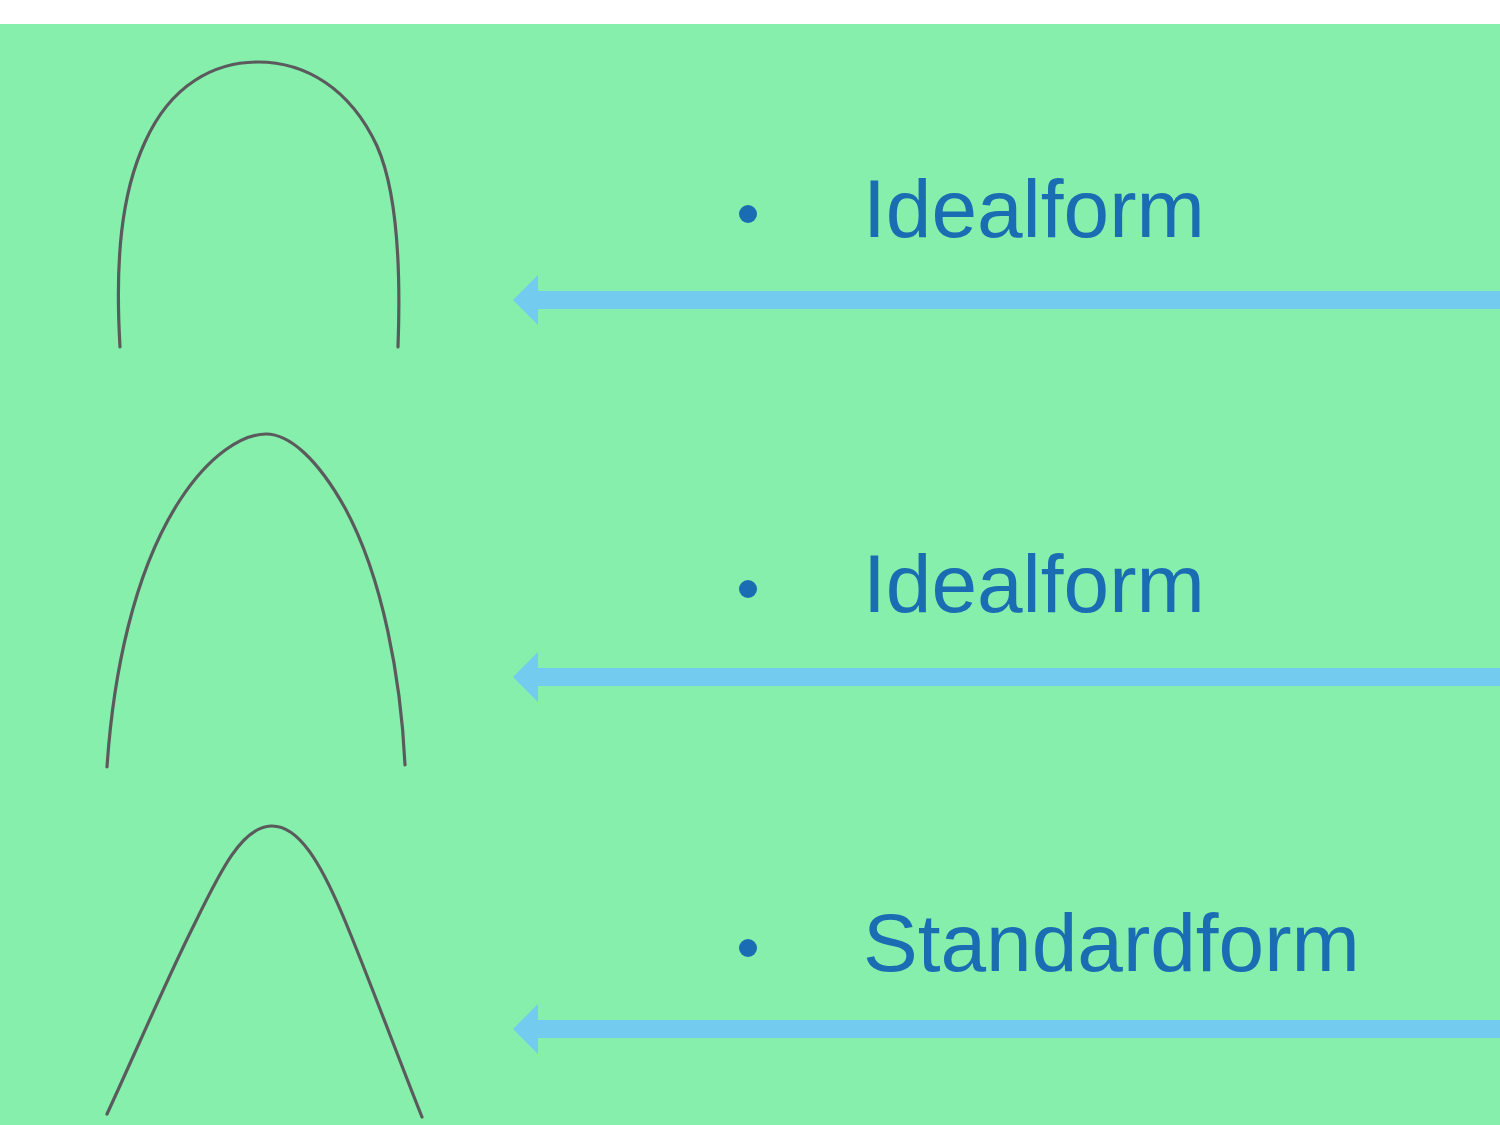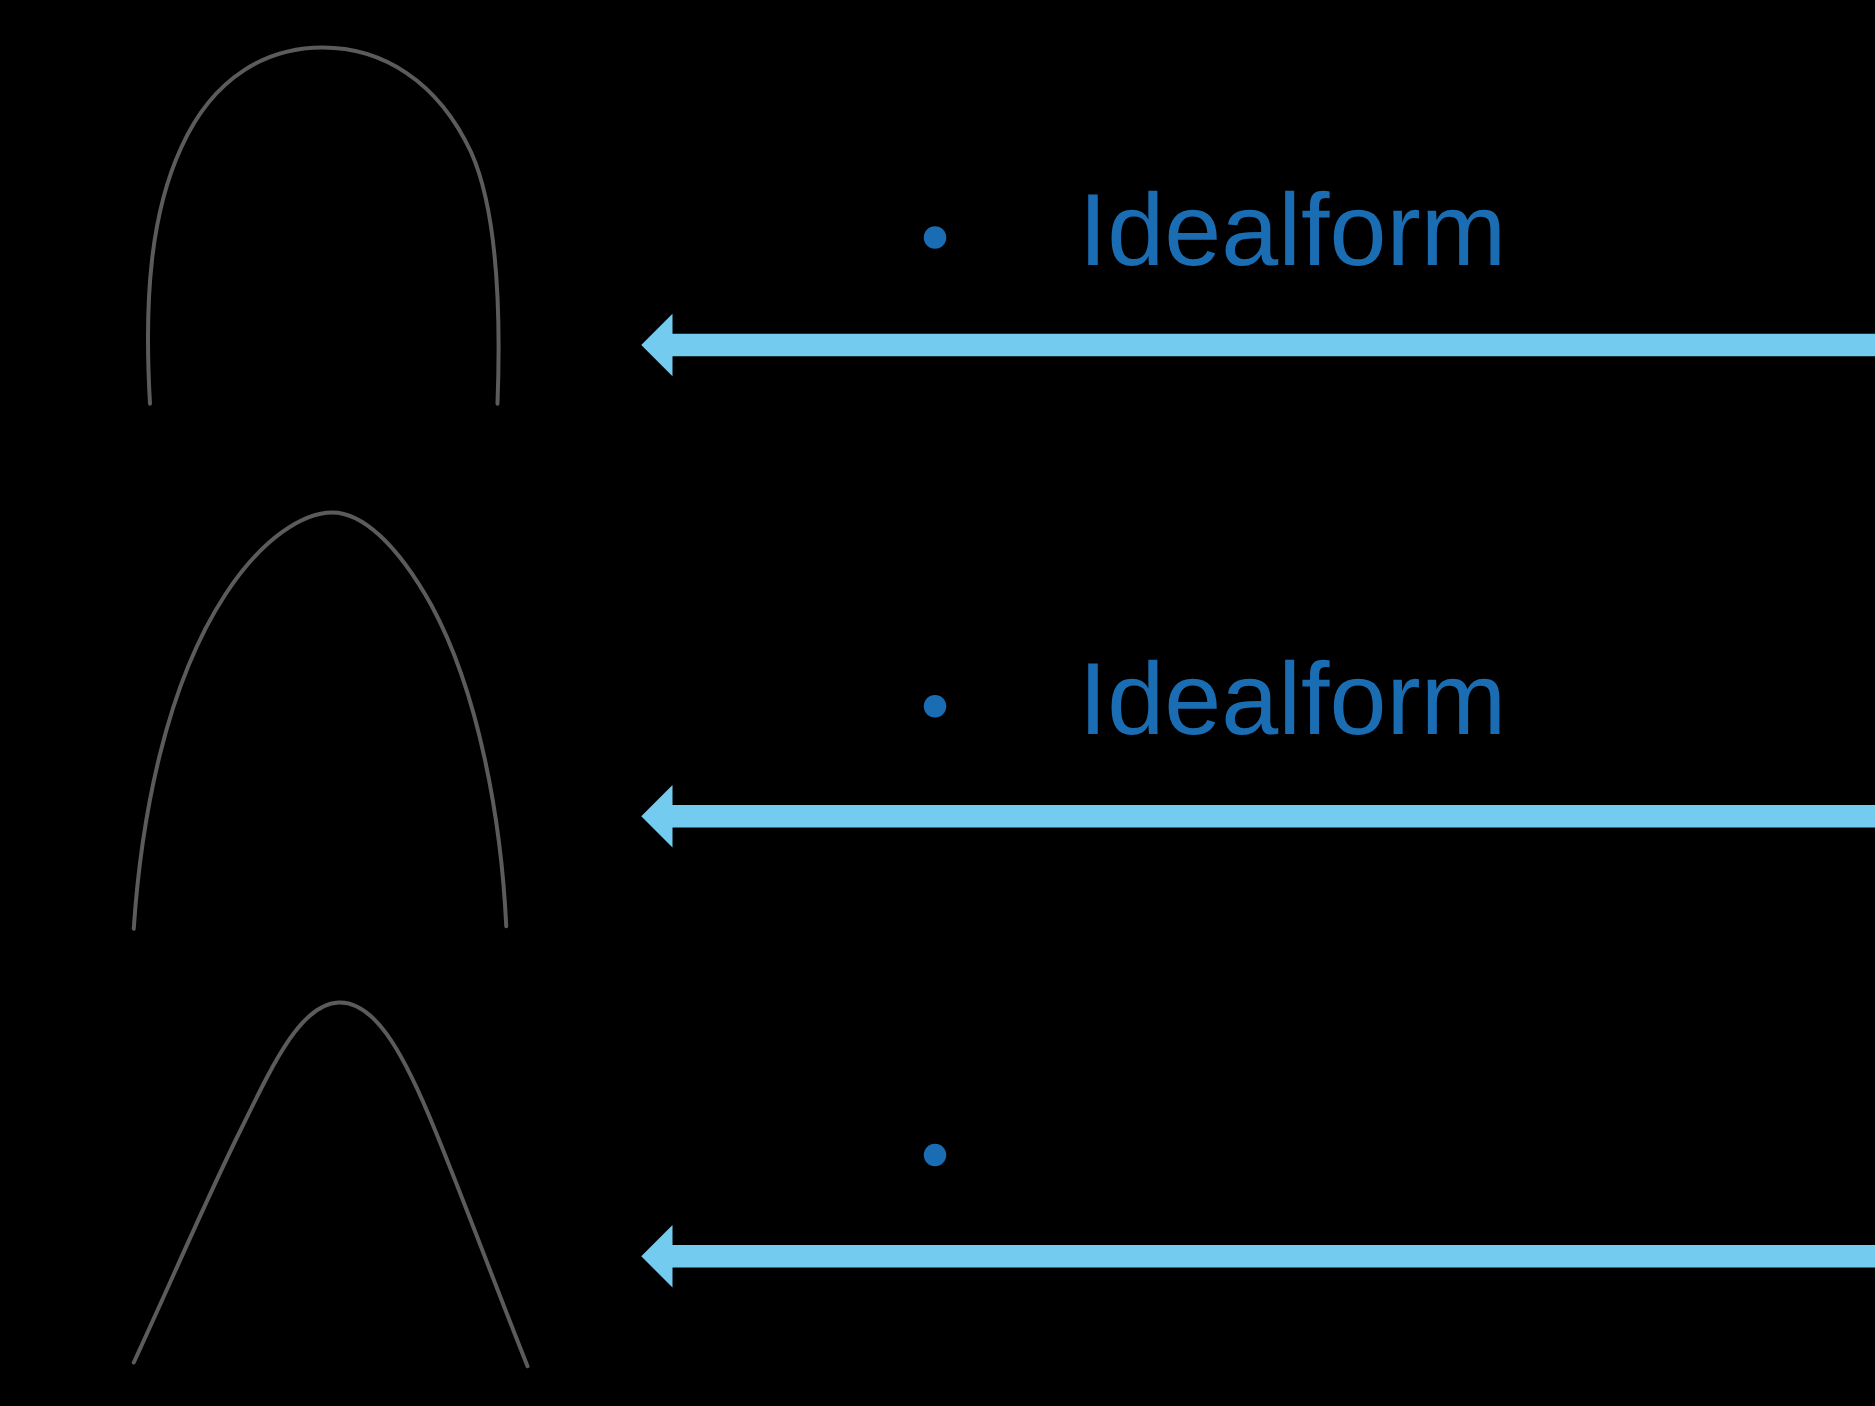--- a/index.html
+++ b/index.html
@@ -10,21 +10,22 @@
   body {
     width: 1500px;
     height: 1125px;
     position: relative;
     overflow: hidden;
     font-family: "Liberation Sans", sans-serif;
   }
   .slide {
     position: absolute;
     inset: 0;
-    background: #000000;
+    background: #86efac;
+    margin-top: 24px;
   }
 
   
   .arch-figure {
     position: absolute;
   }
   .arch-figure svg {
     display: block;
     width: 100%;
     height: 100%;
@@ -131,19 +132,20 @@
     <span class="bullet-dot"></span>
     <span class="item-label">Idealform</span>
   </div>
   <div class="arrow" id="arrow-euro">
     <span class="arrow-head"></span>
     <span class="arrow-shaft"></span>
   </div>
 
   <div class="label-row" id="label-row-standard">
     <span class="bullet-dot"></span>
+    <span class="item-label">Standardform</span>
   </div>
   <div class="arrow" id="arrow-standard">
     <span class="arrow-head"></span>
     <span class="arrow-shaft"></span>
   </div>
 
 </div>
 
 </body></html>

